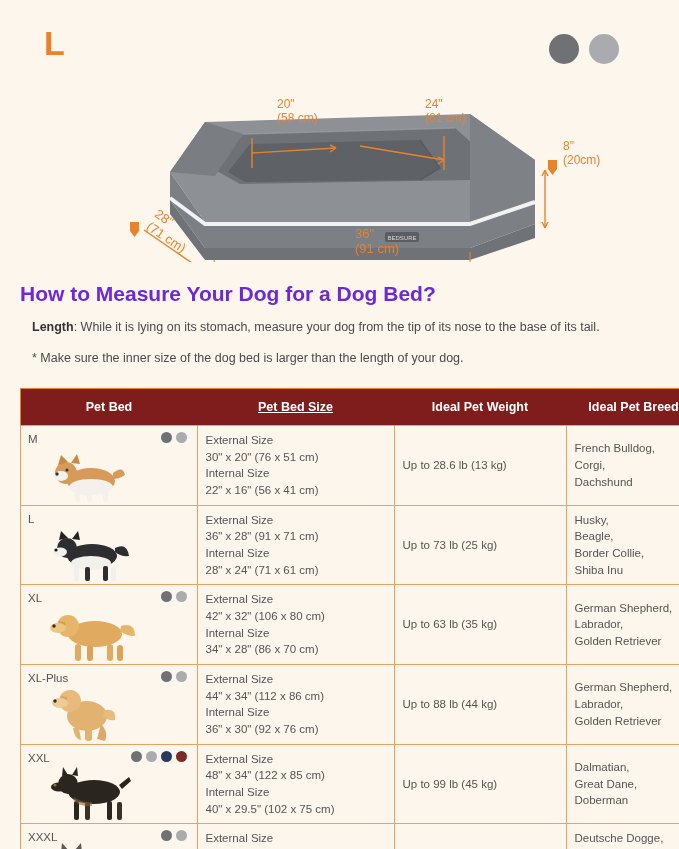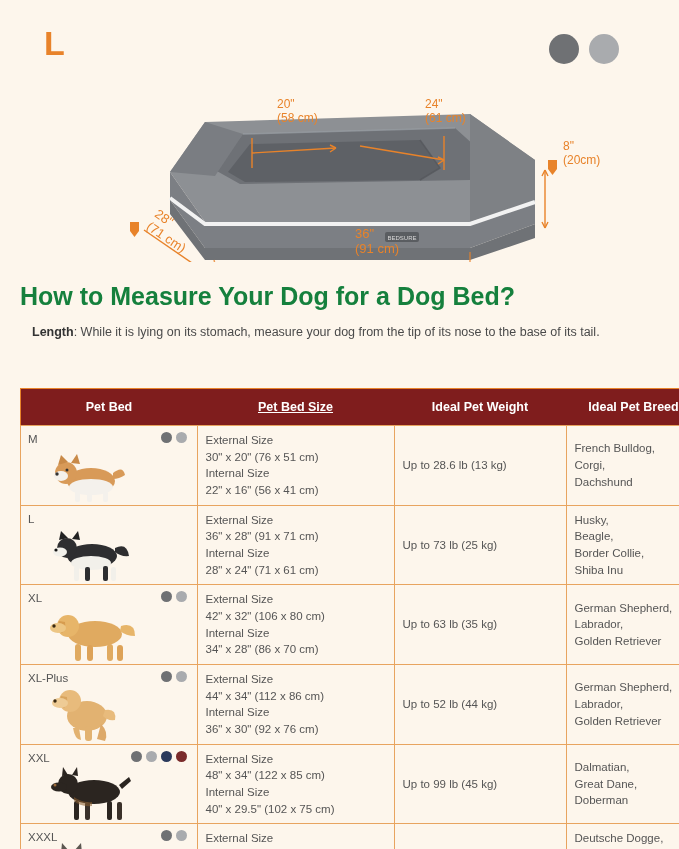--- a/index.html
+++ b/index.html
@@ -69,22 +69,22 @@
   }
 
   
   .measure {
     position: absolute;
     left: 20px;
     top: 282px;
     width: 639px;
   }
   .measure h2 {
-    color: #15803d;
-    font-size: 25px;
+    color: #6d28d9;
+    font-size: 21px;
     font-weight: bold;
     margin: 0 0 12px 0;
   }
   .measure p {
     margin: 12px;
     font-size: 12.5px;
     line-height: 1.55;
     color: #4a4a4a;
   }
   .measure .lead b {
@@ -258,20 +258,21 @@
         <span>(91 cm)</span>
       </div>
     </div>
   </div>
 
   <div class="measure">
     <h2>How to Measure Your Dog for a Dog Bed?</h2>
     <p class="lead">
       <b>Length</b><span>: While it is lying on its stomach, measure your dog from the tip of its nose to the base of its tail.</span>
     </p>
+    <p class="note">* Make sure the inner size of the dog bed is larger than the length of your dog.</p>
   </div>
 
   <table class="table">
     <thead>
       <tr>
         <th class="col-bed">Pet Bed</th>
         <th class="col-size">Pet Bed Size</th>
         <th class="col-weight">Ideal Pet Weight</th>
         <th class="col-breeds last">Ideal Pet Breeds</th>
       </tr>
@@ -371,21 +372,21 @@
         <ellipse cx="13" cy="19" rx="8" ry="5" fill="#eecb95"></ellipse>
         <circle cx="8" cy="17" r="1.7" fill="#3a2a12"></circle>
         <path d="M26 44 q2 12 8 12 l-2 -12z" fill="#e2b271"></path>
         <rect x="38" y="42" width="7" height="15" rx="3" fill="#e2b271"></rect>
         <path d="M54 40 q8 8 4 17 l-8 -2z" fill="#dda96a"></path>
         <path d="M58 26 q12 -2 10 10 q-8 1 -12 -4z" fill="#e8bb7c"></path>
       </svg>
             </span>
     </td>
     <td class="size-cell">External Size<br>44" x 34" (112 x 86 cm)<br>Internal Size<br>36" x 30" (92 x 76 cm)</td>
-    <td class="weight-cell">Up to 52 lb (44 kg)</td>
+    <td class="weight-cell">Up to 88 lb (44 kg)</td>
     <td class="breed-cell">German Shepherd,<br>Labrador,<br>Golden Retriever</td>
   </tr>
         <tr>
     <td class="bed-cell">
       <span class="bed-name">XXL</span>
       <span class="dots">
               <span class="dot" style="background:#6f7174"></span>
               <span class="dot" style="background:#a9abae"></span>
               <span class="dot" style="background:#2b3a5c"></span>
               <span class="dot" style="background:#7a2b2b"></span>

